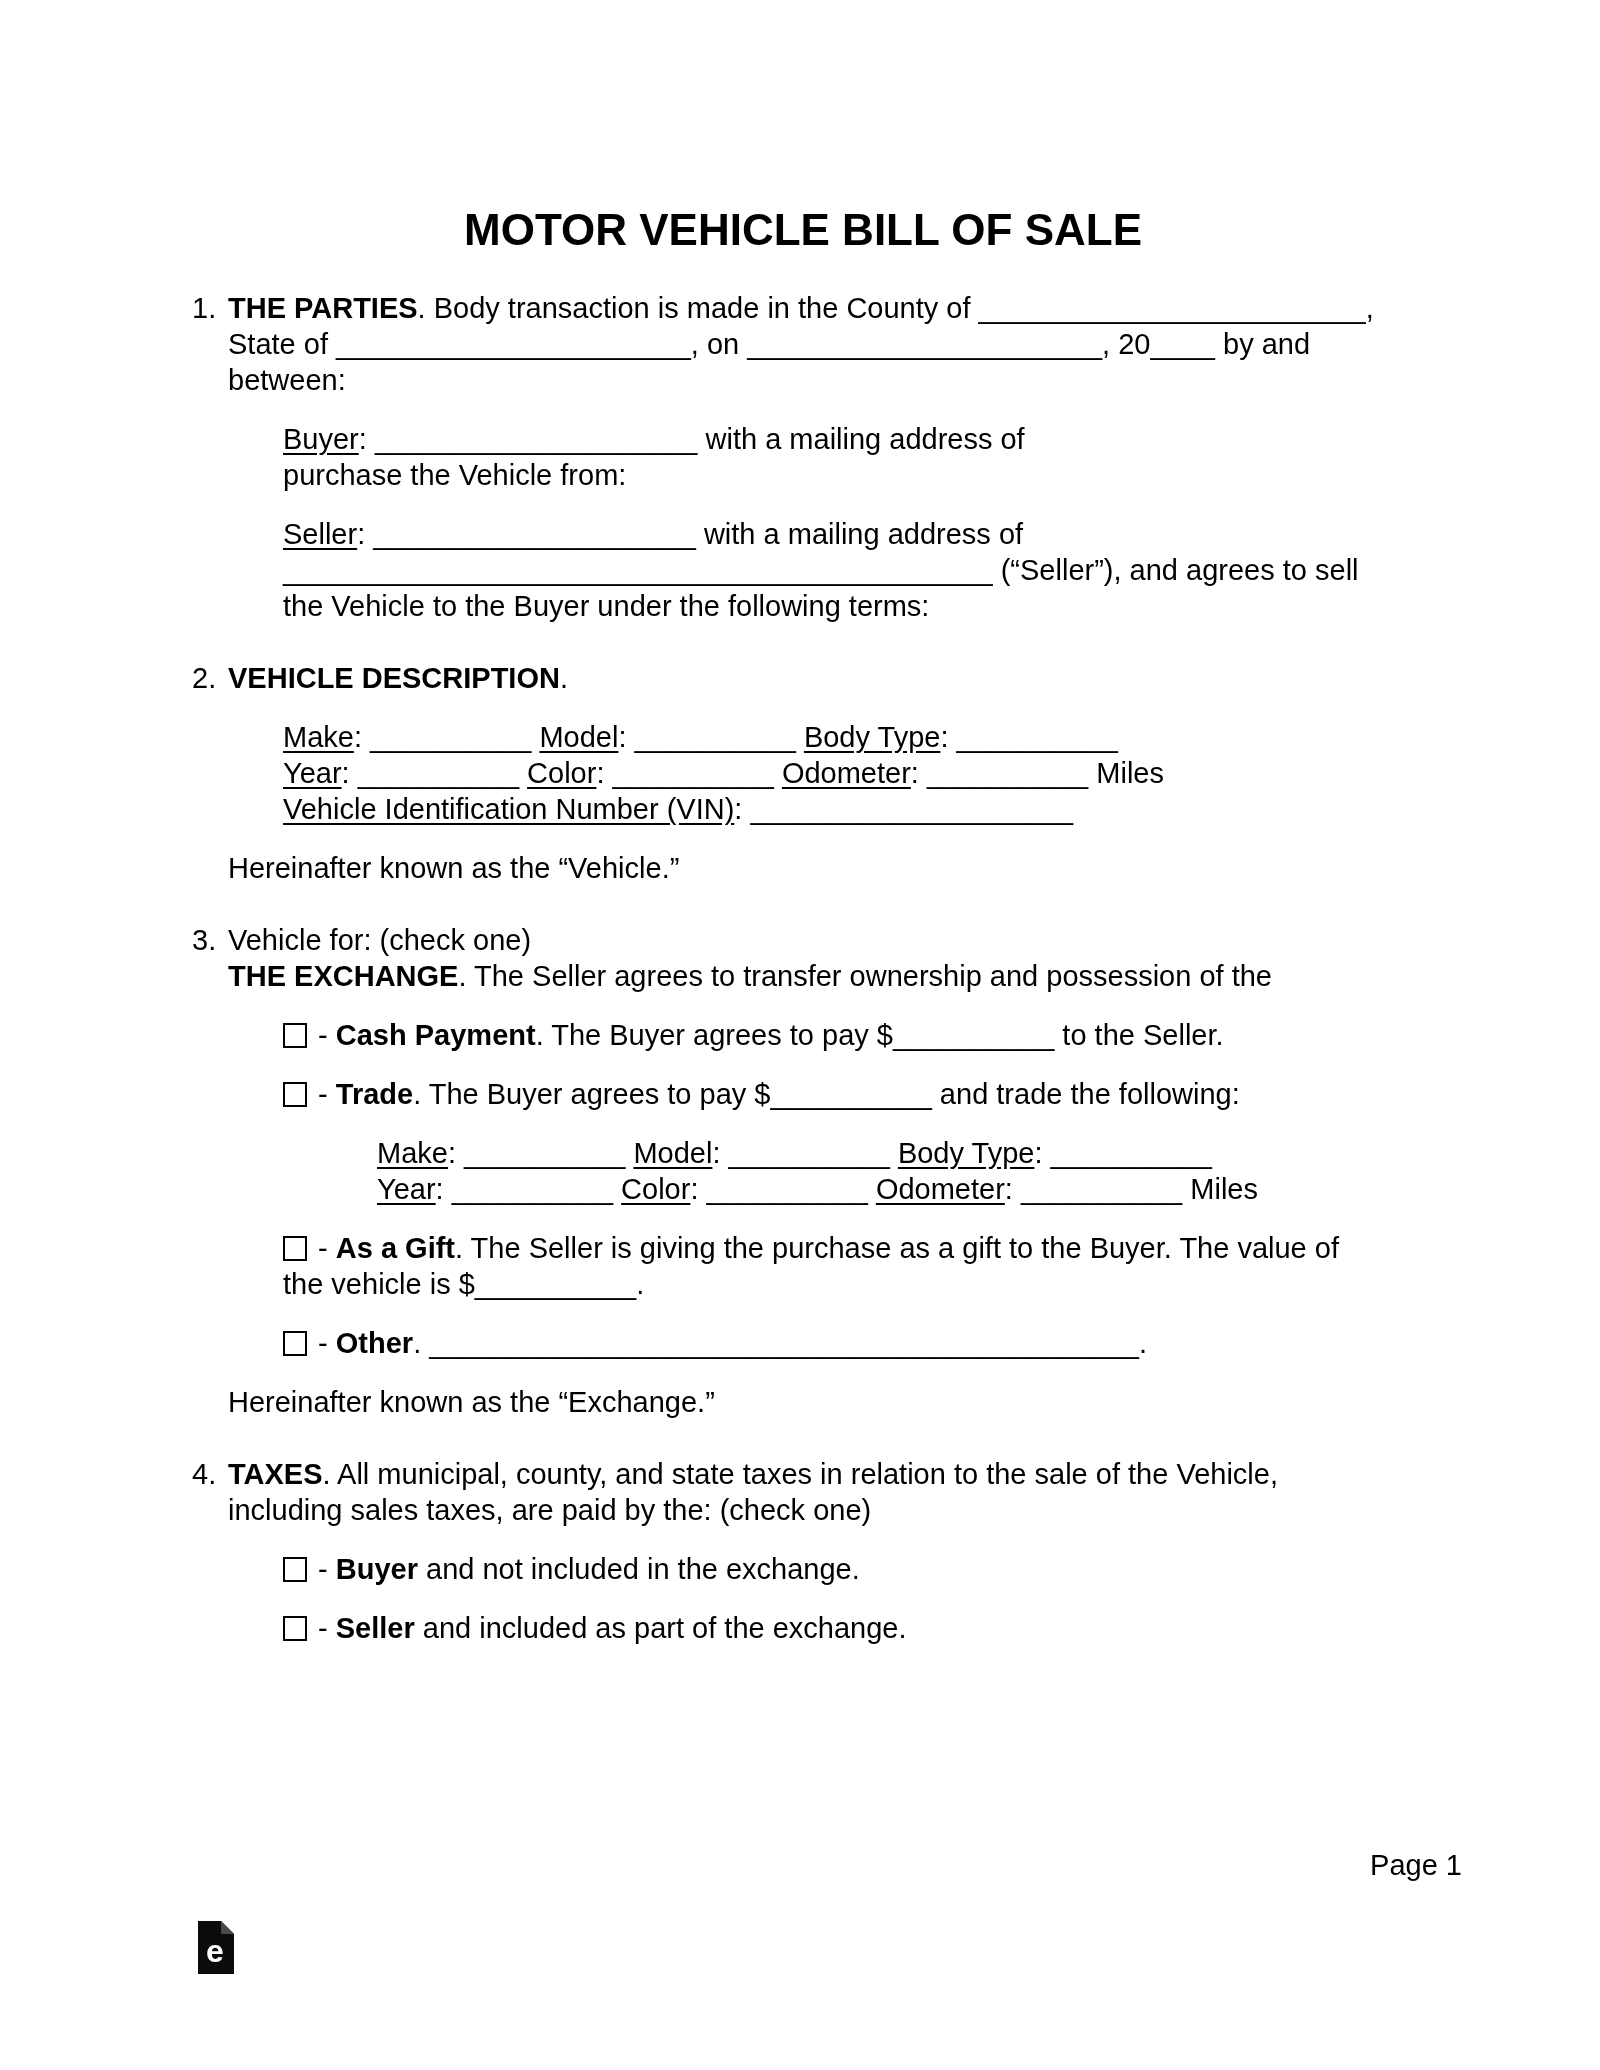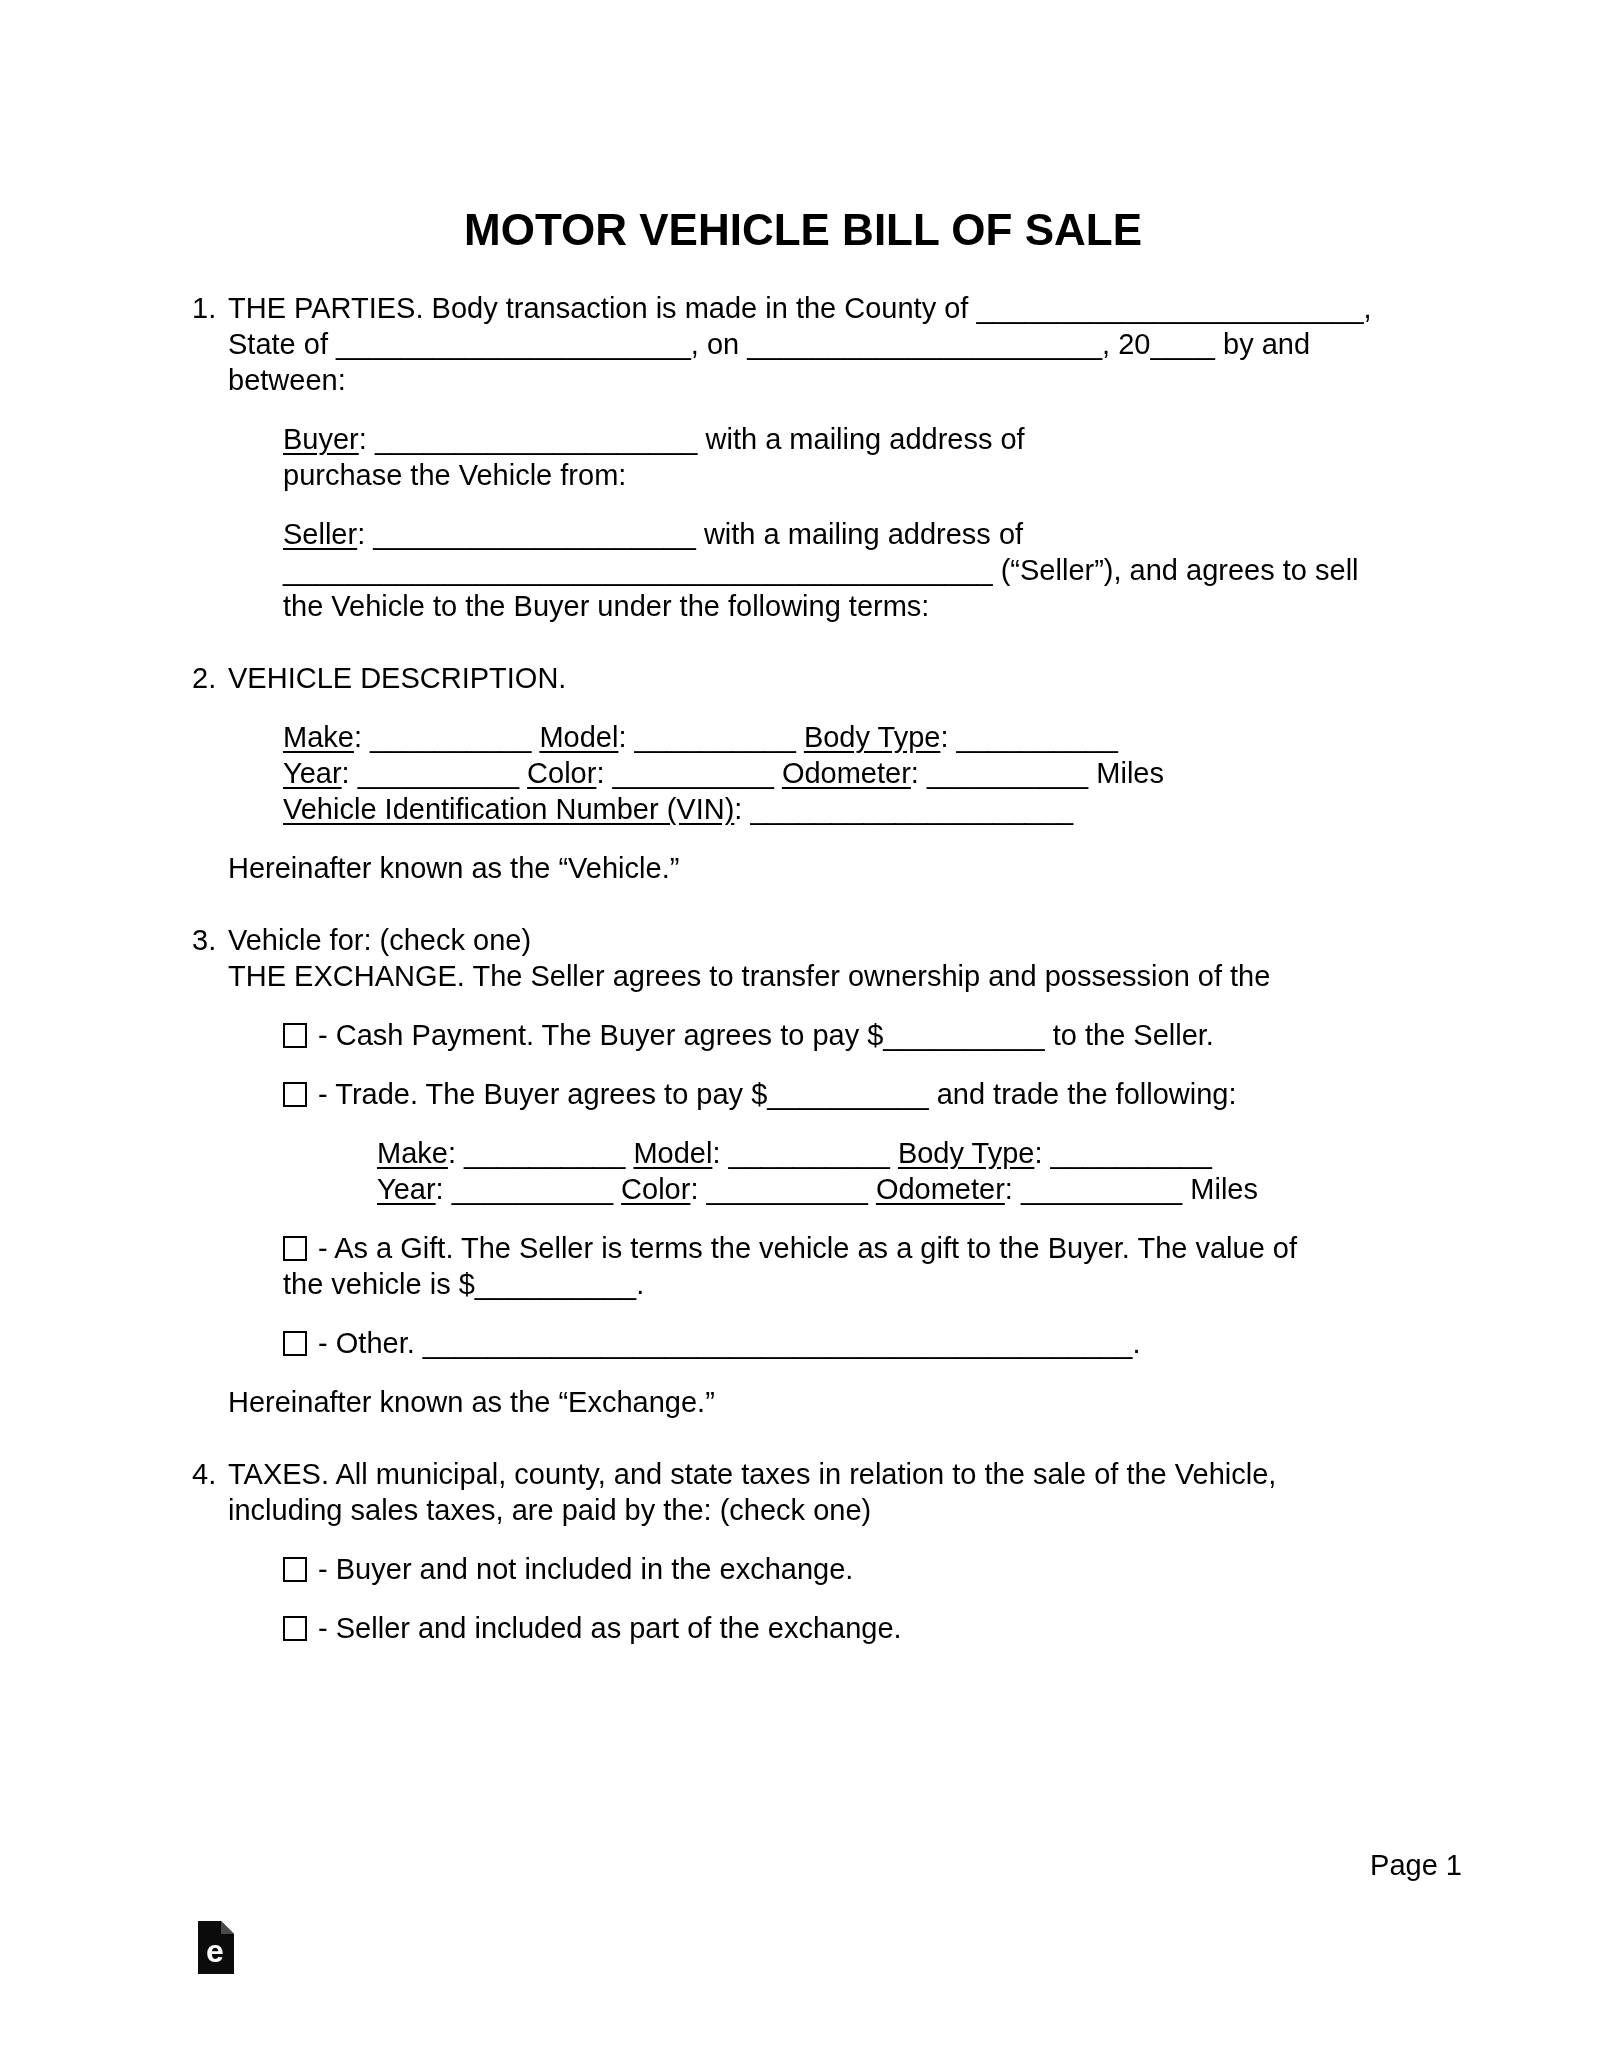--- a/index.html
+++ b/index.html
@@ -15,21 +15,21 @@
   }
   .doc-title{
     text-align:center;font-weight:bold;font-size:44px;line-height:48px;
     margin:0;white-space:pre;
   }
   .section{display:flex;margin-top:36px;}
   .section .num{flex:0 0 36px;width:36px;}
   .section .content{flex:1;min-width:0;}
   .para{margin-top:23px;}
   .line{white-space:pre;}
-  .b{font-weight:normal;}
+  .b{font-weight:bold;}
   .u{text-decoration:underline;text-underline-offset:4px;}
   .indent1{margin-left:55px;}
   .indent2{margin-left:149px;}
   .cb{
     display:inline-block;width:20px;height:21px;
     border:2px solid #000;background:#fff;
     vertical-align:-3px;margin-right:3px;
   }
   .footer-logo{position:absolute;left:198px;top:1921px;width:36px;height:53px;}
   .page-num{position:absolute;right:138px;top:1847px;white-space:pre;}
@@ -89,21 +89,21 @@
       <div class="para indent1">
         <div class="line"><span class="cb"></span><span> - </span><span class="b">Trade</span><span>. The Buyer agrees to pay $</span><span>__________</span><span> and trade the following:</span></div>
       </div>
 
       <div class="para indent2">
         <div class="line"><span class="u">Make</span><span>: </span><span>__________</span><span> </span><span class="u">Model</span><span>: </span><span>__________</span><span> </span><span class="u">Body Type</span><span>: </span><span>__________</span></div>
         <div class="line"><span class="u">Year</span><span>: </span><span>__________</span><span> </span><span class="u">Color</span><span>: </span><span>__________</span><span> </span><span class="u">Odometer</span><span>: </span><span>__________</span><span> Miles</span></div>
       </div>
 
       <div class="para indent1">
-        <div class="line"><span class="cb"></span><span> - </span><span class="b">As a Gift</span><span>. The Seller is terms the vehicle as a gift to the Buyer. The value of</span></div>
+        <div class="line"><span class="cb"></span><span> - </span><span class="b">As a Gift</span><span>. The Seller is giving the purchase as a gift to the Buyer. The value of</span></div>
         <div class="line"><span>the vehicle is $</span><span>__________</span><span>.</span></div>
       </div>
 
       <div class="para indent1">
         <div class="line"><span class="cb"></span><span> - </span><span class="b">Other</span><span>. </span><span>____________________________________________</span><span>.</span></div>
       </div>
 
       <div class="para line">Hereinafter known as the “Exchange.”</div>
     </div>
   </div>

